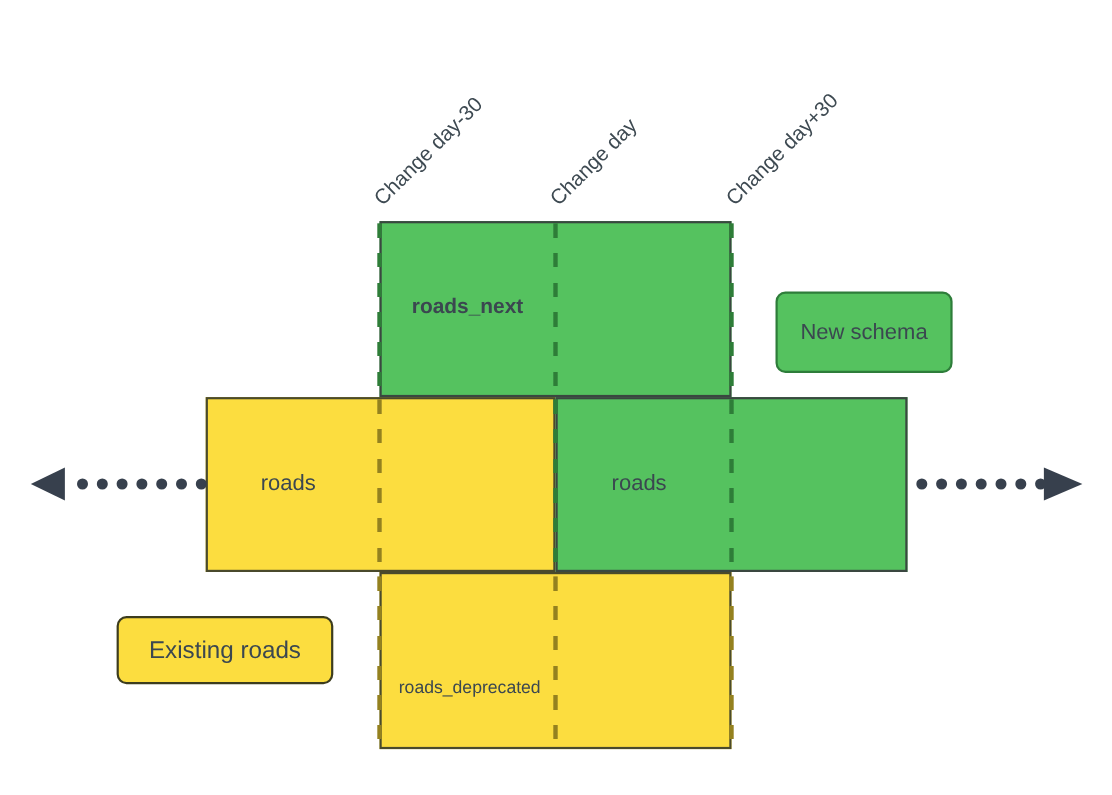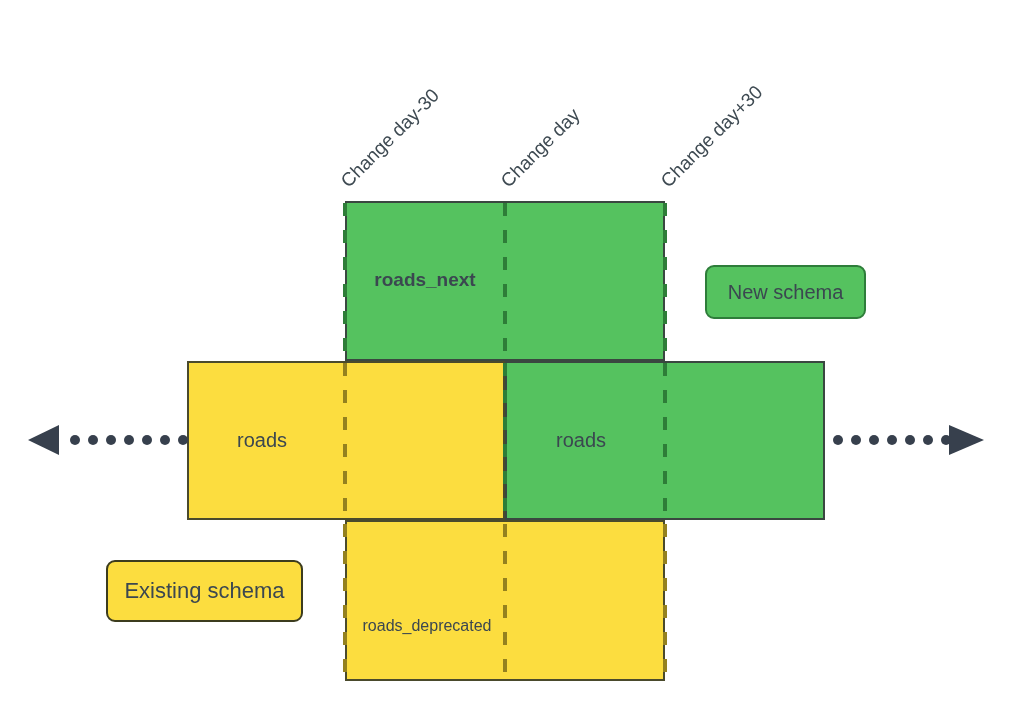--- a/index.html
+++ b/index.html
@@ -86,21 +86,21 @@
   .legend {
     position: absolute;
     box-sizing: border-box;
     border-radius: 9px;
     display: flex;
     align-items: center;
     justify-content: center;
     color: #3b4750;
   }
   .legend-new {
-    left: 705px; top: 265px; width: 161px; height: 54px;
+    left: 705px; top: 265px; width: 161px; height: 74px;
     background: #55c25f;
     border: 2px solid #2e7d3a;
     font-size: 20px;
   }
   .legend-existing {
     left: 106px; top: 560px; width: 197px; height: 62px;
     background: #fcdd3f;
     border: 2px solid #3c3c1e;
     font-size: 22px;
   }
@@ -166,21 +166,21 @@
   <div class="box-label lbl-roads-depr">roads_deprecated</div>
 
   <div class="tl-label tl-1">Change day-30</div>
   <div class="tl-label tl-2">Change day</div>
   <div class="tl-label tl-3">Change day+30</div>
 
   <div class="legend legend-new">
     <span>New schema</span>
   </div>
   <div class="legend legend-existing">
-    <span>Existing schema</span>
+    <span>Existing roads</span>
   </div>
 
   <div class="arrowhead arrowhead-left"></div>
   <div class="dots dots-left">
     <span class="dot"></span>
     <span class="dot"></span>
     <span class="dot"></span>
     <span class="dot"></span>
     <span class="dot"></span>
     <span class="dot"></span>

